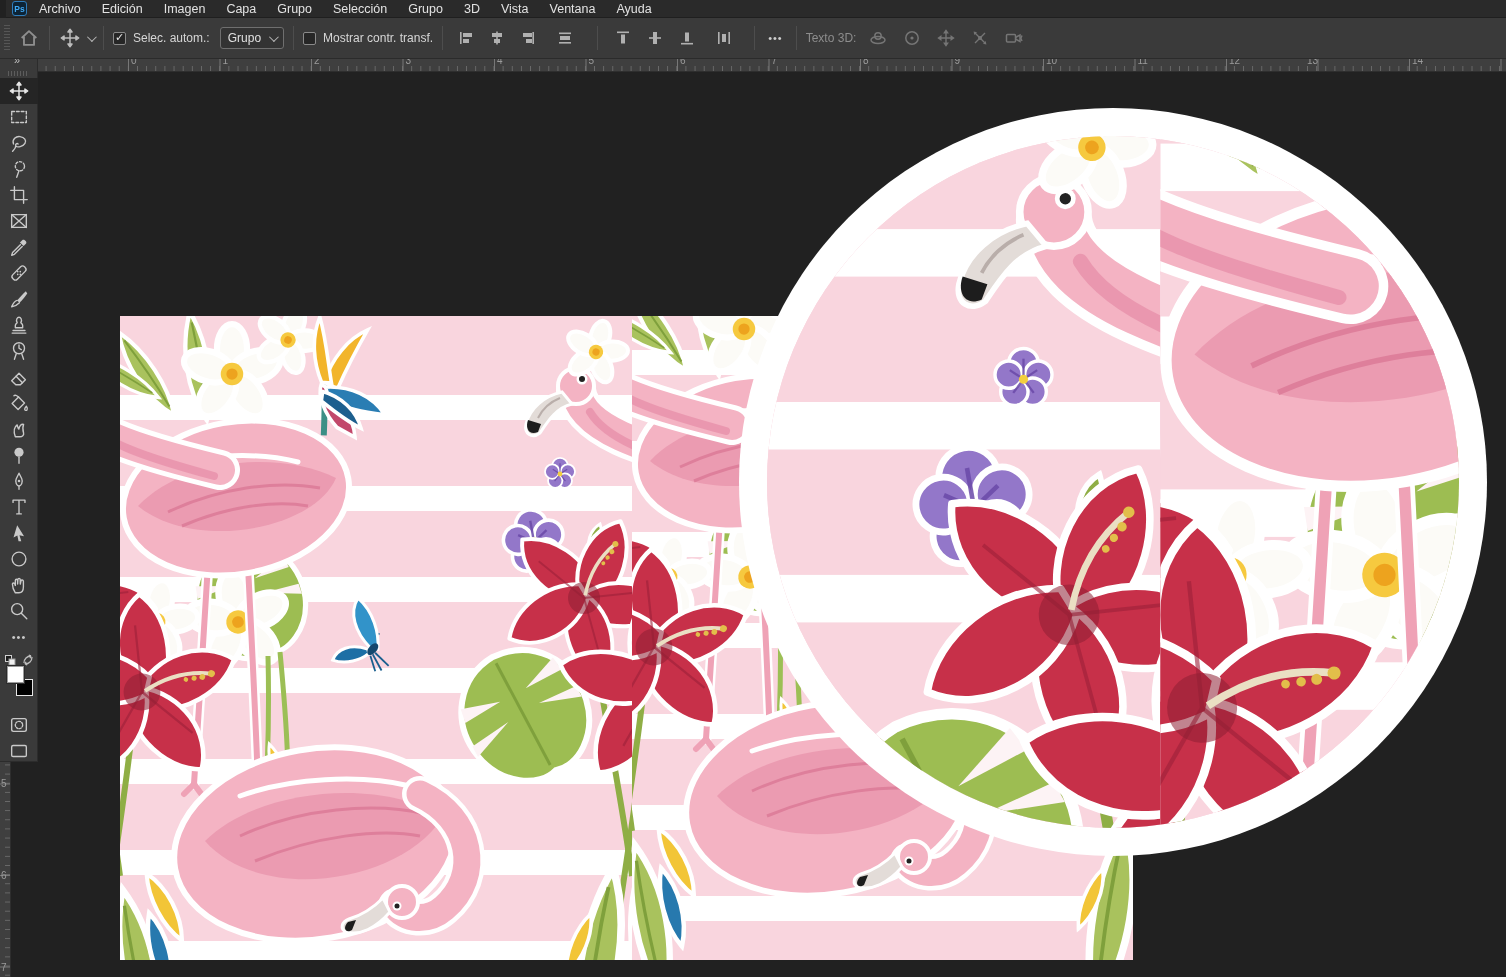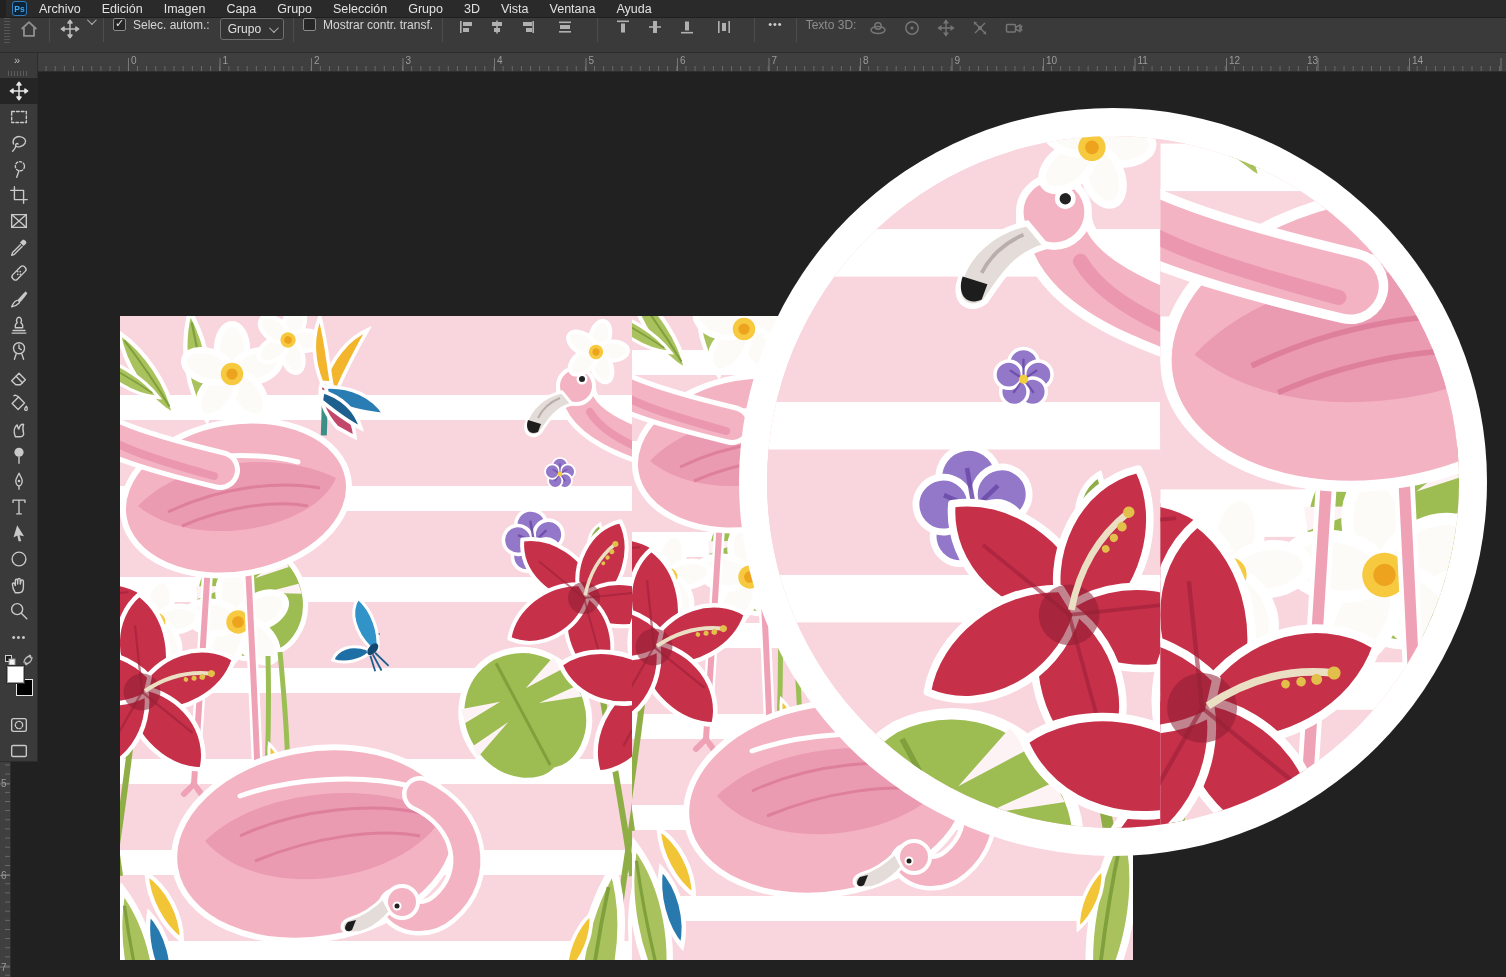--- a/index.html
+++ b/index.html
@@ -7,22 +7,22 @@
   .stage { position:relative; width:1506px; height:977px; overflow:hidden; background:#212121; }
 
   
   .menu-bar { position:absolute; left:6px; top:0; width:1506px; height:18px;
     background:#2a2a2a; border-bottom:1px solid #1f1f1f; display:flex; align-items:center; z-index:30;text-align:right; }
   .ps-logo { width:15px; height:15px; margin:0 12px 0 6px; border:1px solid #2f7dbb; border-radius:3px;
     background:#0d2436; color:#3fa9f5; font-size:8.5px; font-weight:bold; display:flex; align-items:center; justify-content:center; }
   .menu-item { color:#e2e2e2; font-size:12.5px; margin-right:21px; cursor:default; }
 
   
-  .options-bar { position:absolute; left:0; top:18px; width:1506px; height:35px;
-    background:#3a3a3a; border-bottom:1px solid #2b2b2b; display:flex; align-items:flex-start; z-index:30; }
+  .options-bar { position:absolute; left:0; top:18px; width:1506px; height:41px;
+    background:#3a3a3a; border-bottom:1px solid #2b2b2b; display:flex; align-items:center; z-index:30; }
   .ob-sep { width:1px; height:24px; background:#4d4d4d; margin:0 9px; flex:none; }
   .ob-icon { flex:none; display:flex; align-items:center; justify-content:center; }
   .ob-label { color:#d6d6d6; font-size:12px; white-space:nowrap; }
   .ob-label.dim { color:#8d8d8d; }
   .checkbox { width:13px; height:13px; border:1px solid #8a8a8a; border-radius:2px; background:#262626;
     margin-right:7px; position:relative; flex:none; }
   .checkbox.checked::after { content:"✓"; position:absolute; left:1px; top:-2px; color:#e8e8e8; font-size:11px; }
   .dropdown { height:22px; border:1px solid #6f6f6f; border-radius:3px; background:#333;
     display:flex; align-items:center; padding:8px 7px; margin-left:10px; }
   .dropdown .dd-label { color:#e0e0e0; font-size:12px; margin-right:8px; }

